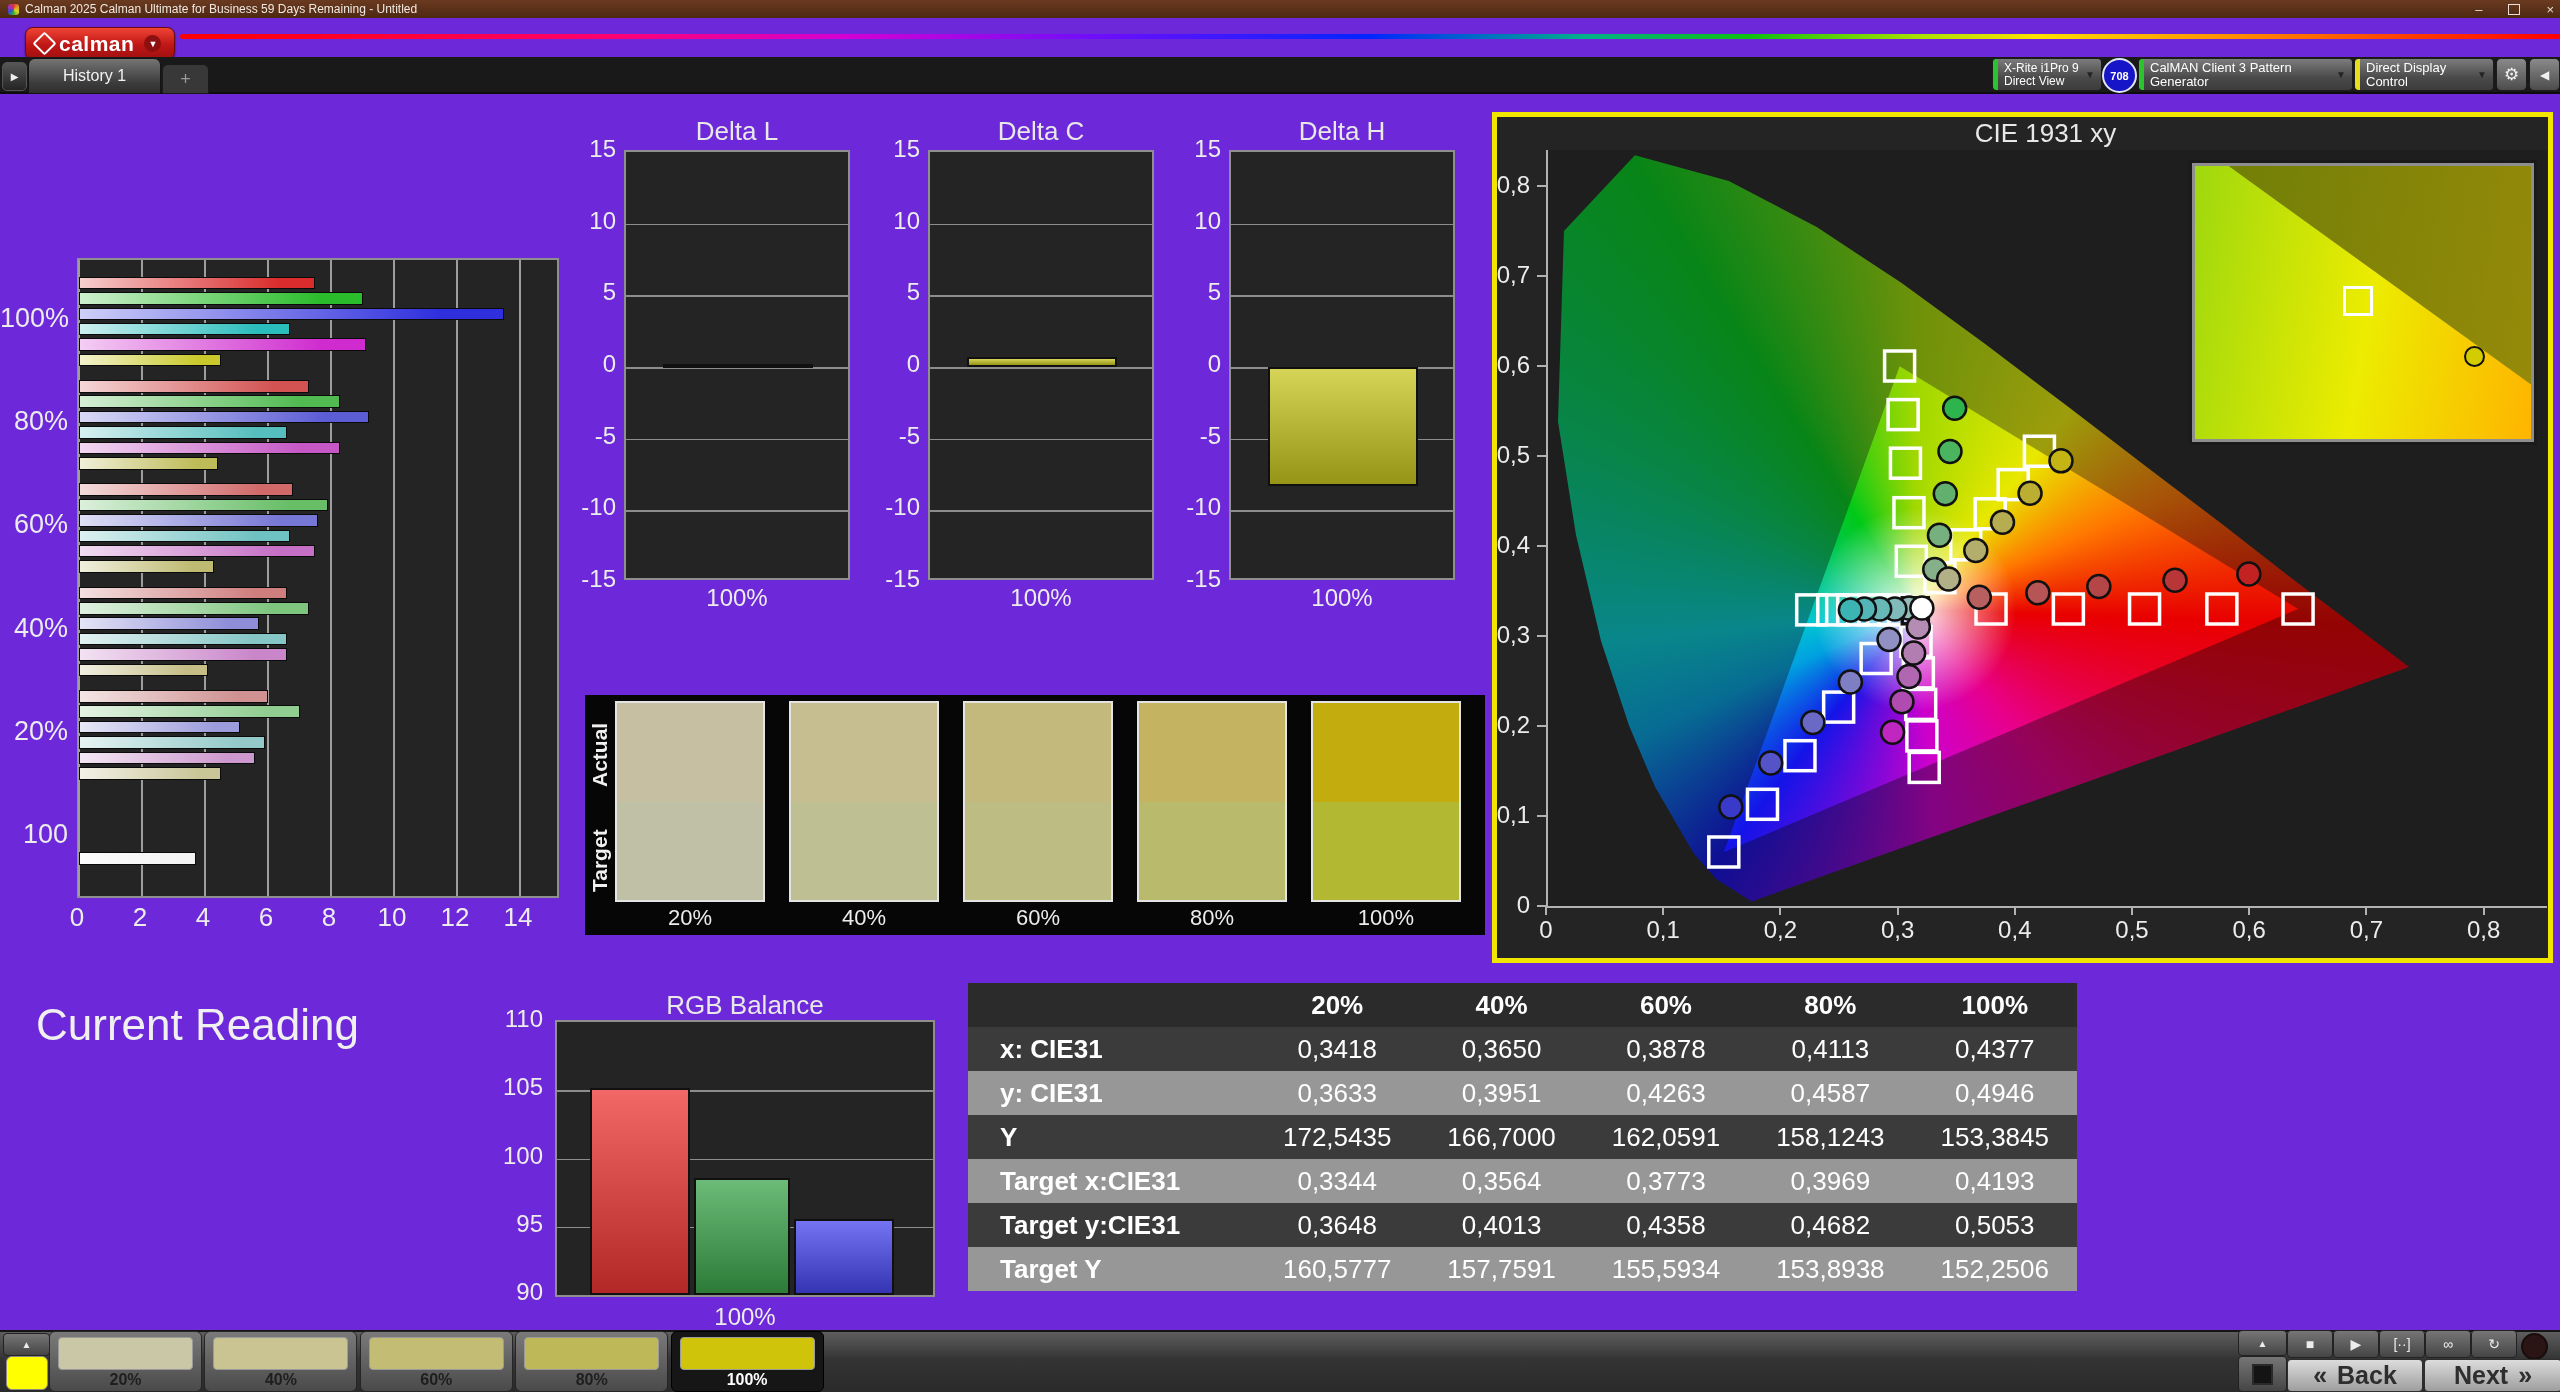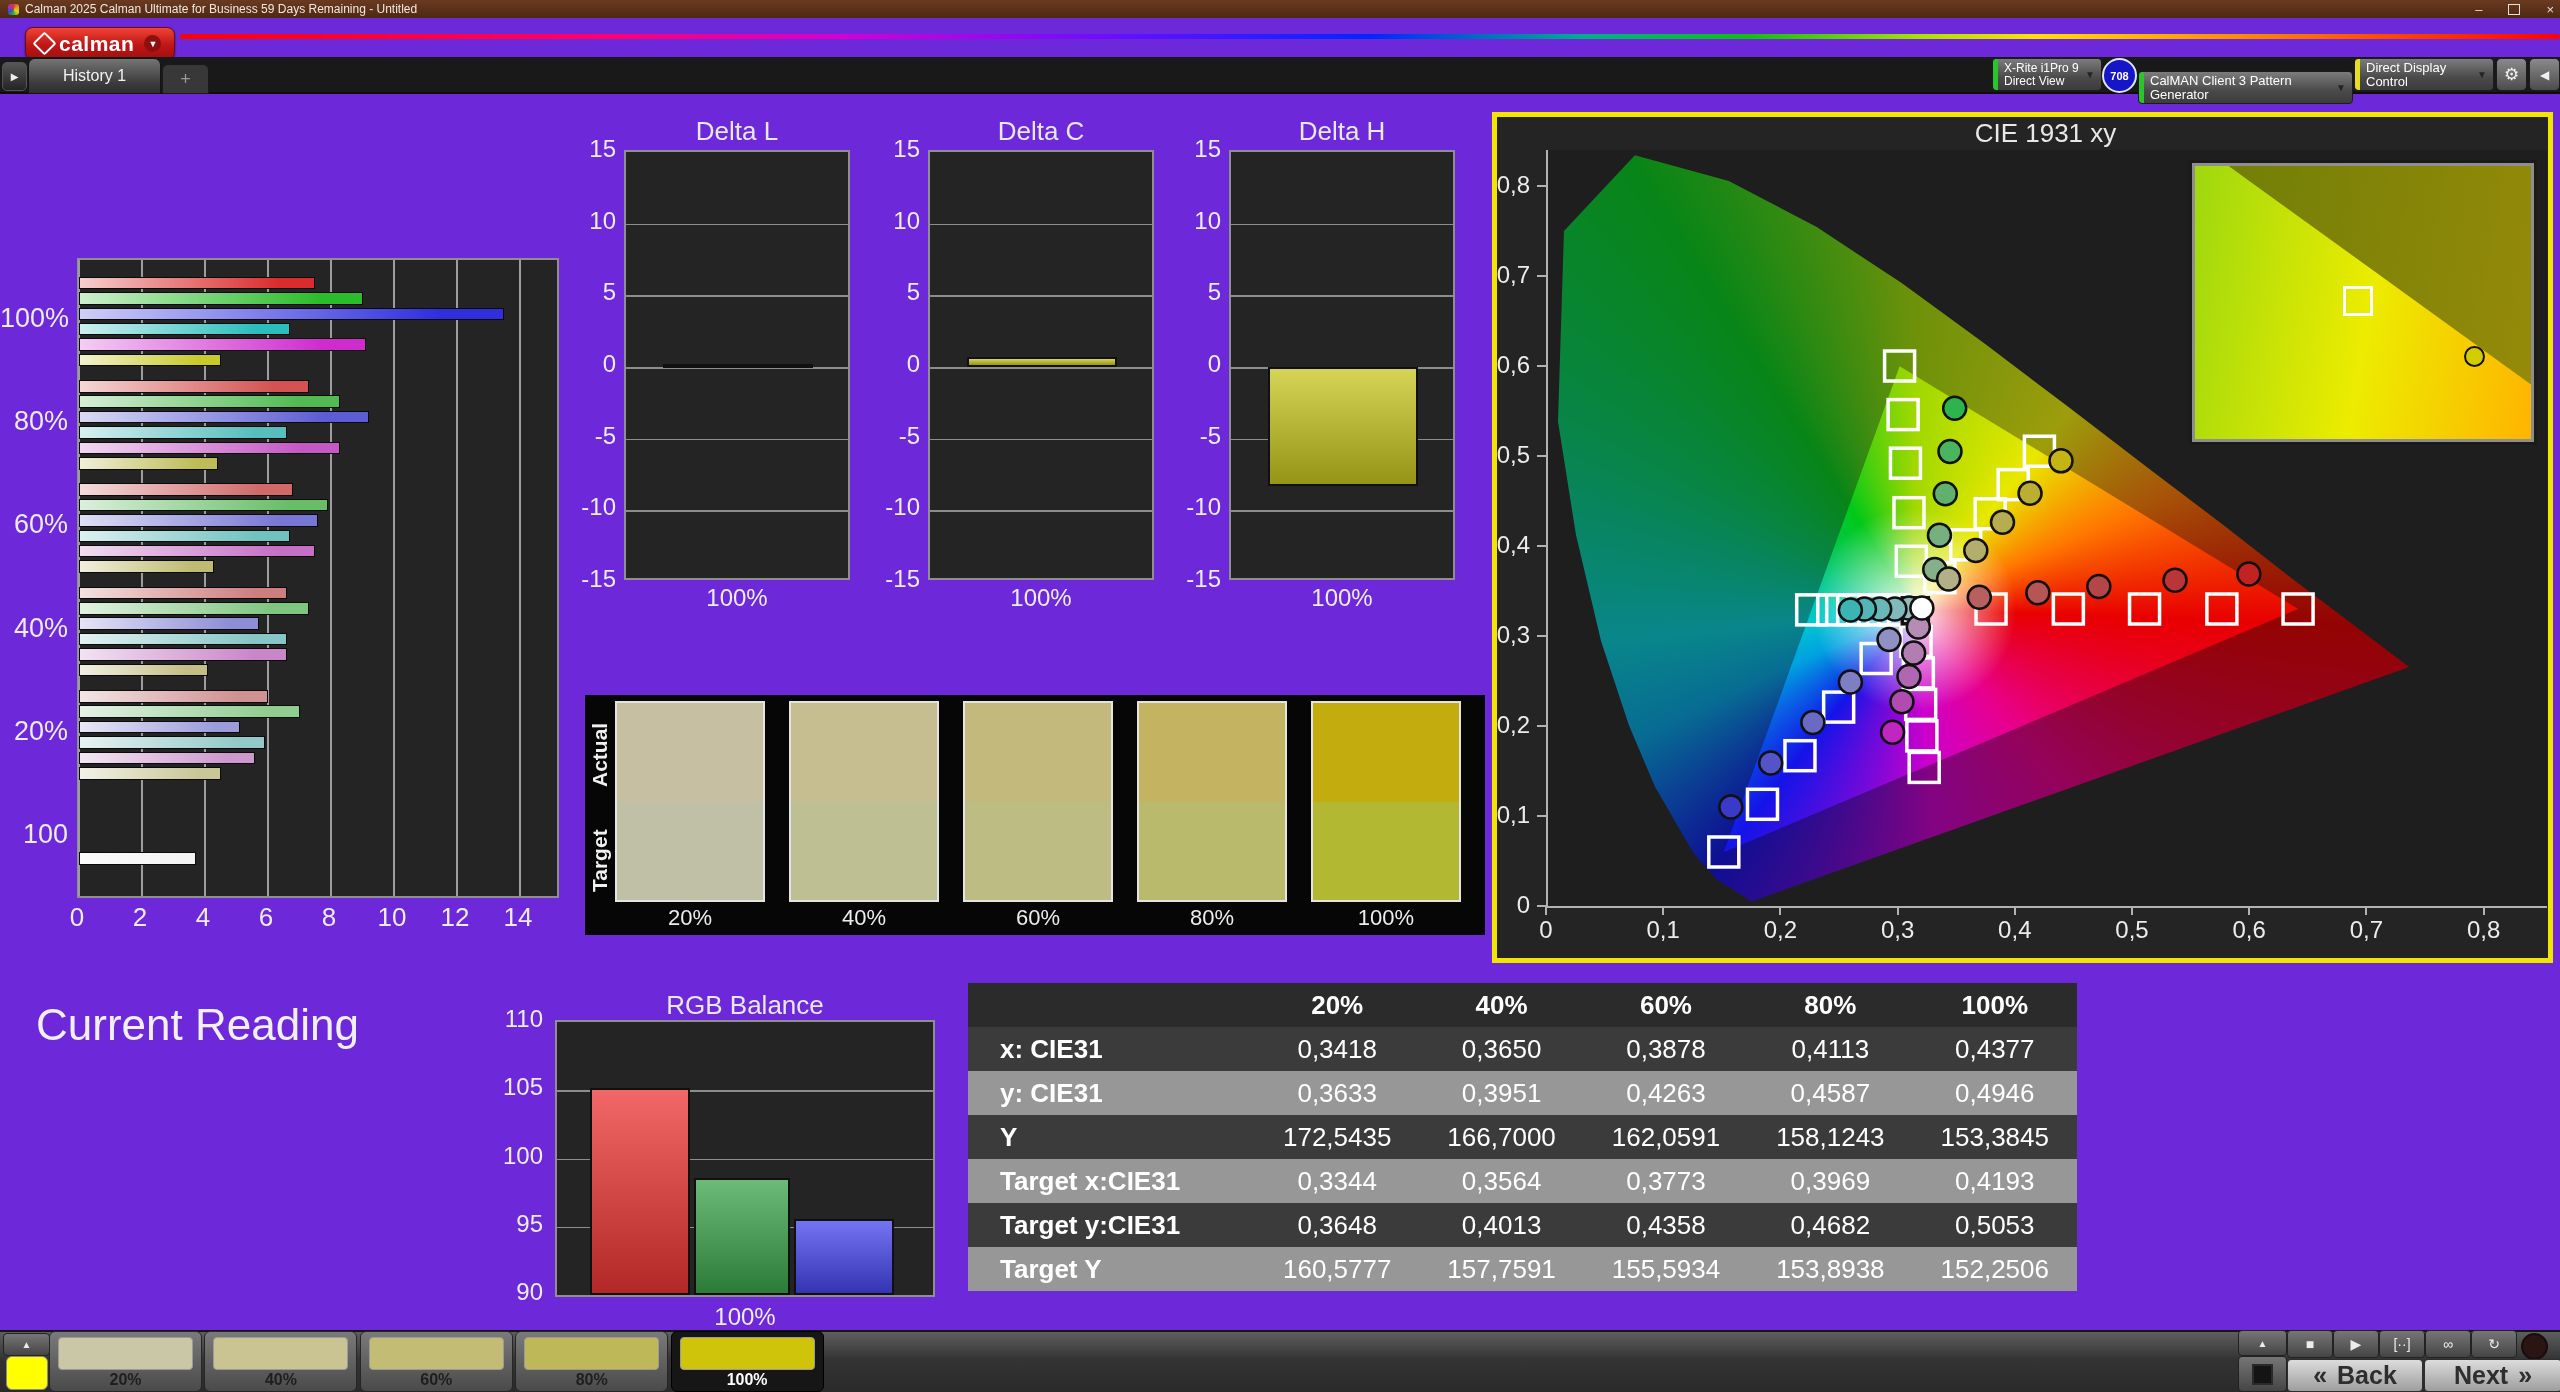--- a/index.html
+++ b/index.html
@@ -132,21 +132,21 @@
 
   <div class="abs drop" style="left:1992px;width:108px;">
     <div class="stripe" style="background: rgb(44, 196, 44);"></div>
     <div class="dtext" style="font-size:12px;">
       <div>X-Rite i1Pro 9</div>
       <div>Direct View</div>
     </div>
     <span class="caret">▼</span>
   </div>
   <div class="abs badge">708</div>
-  <div class="abs drop" style="left:2138px;width:213px;margin-top:13px;">
+  <div class="abs drop" style="left:2138px;width:213px;">
     <div class="stripe" style="background: rgb(44, 196, 44);"></div>
     <div class="dtext" style="font-size:13px;">CalMAN Client 3 Pattern Generator</div>
     <span class="caret">▼</span>
   </div>
   <div class="abs drop" style="left:2354px;width:138px;">
     <div class="stripe" style="background: rgb(230, 222, 30);"></div>
     <div class="dtext" style="font-size:13px;">Direct Display Control</div>
     <span class="caret">▼</span>
   </div>
   <div class="abs sq-btn" style="left:2496px;font-size:17px;">⚙</div>

